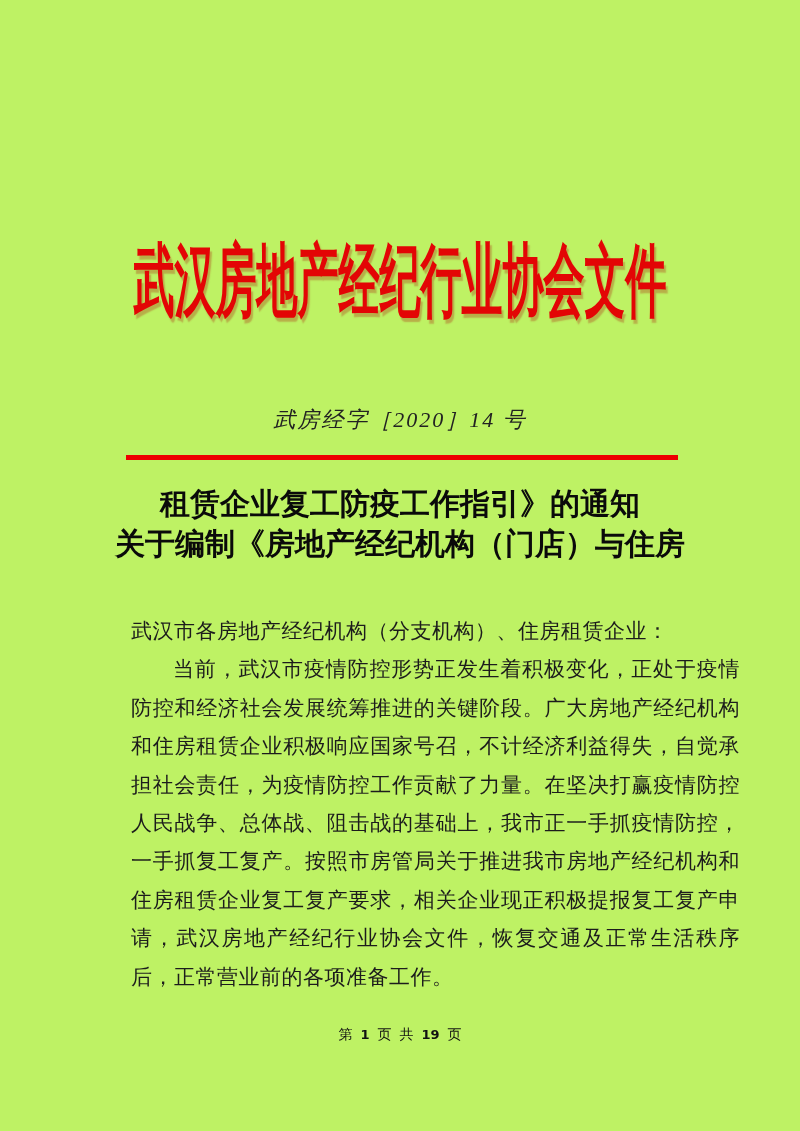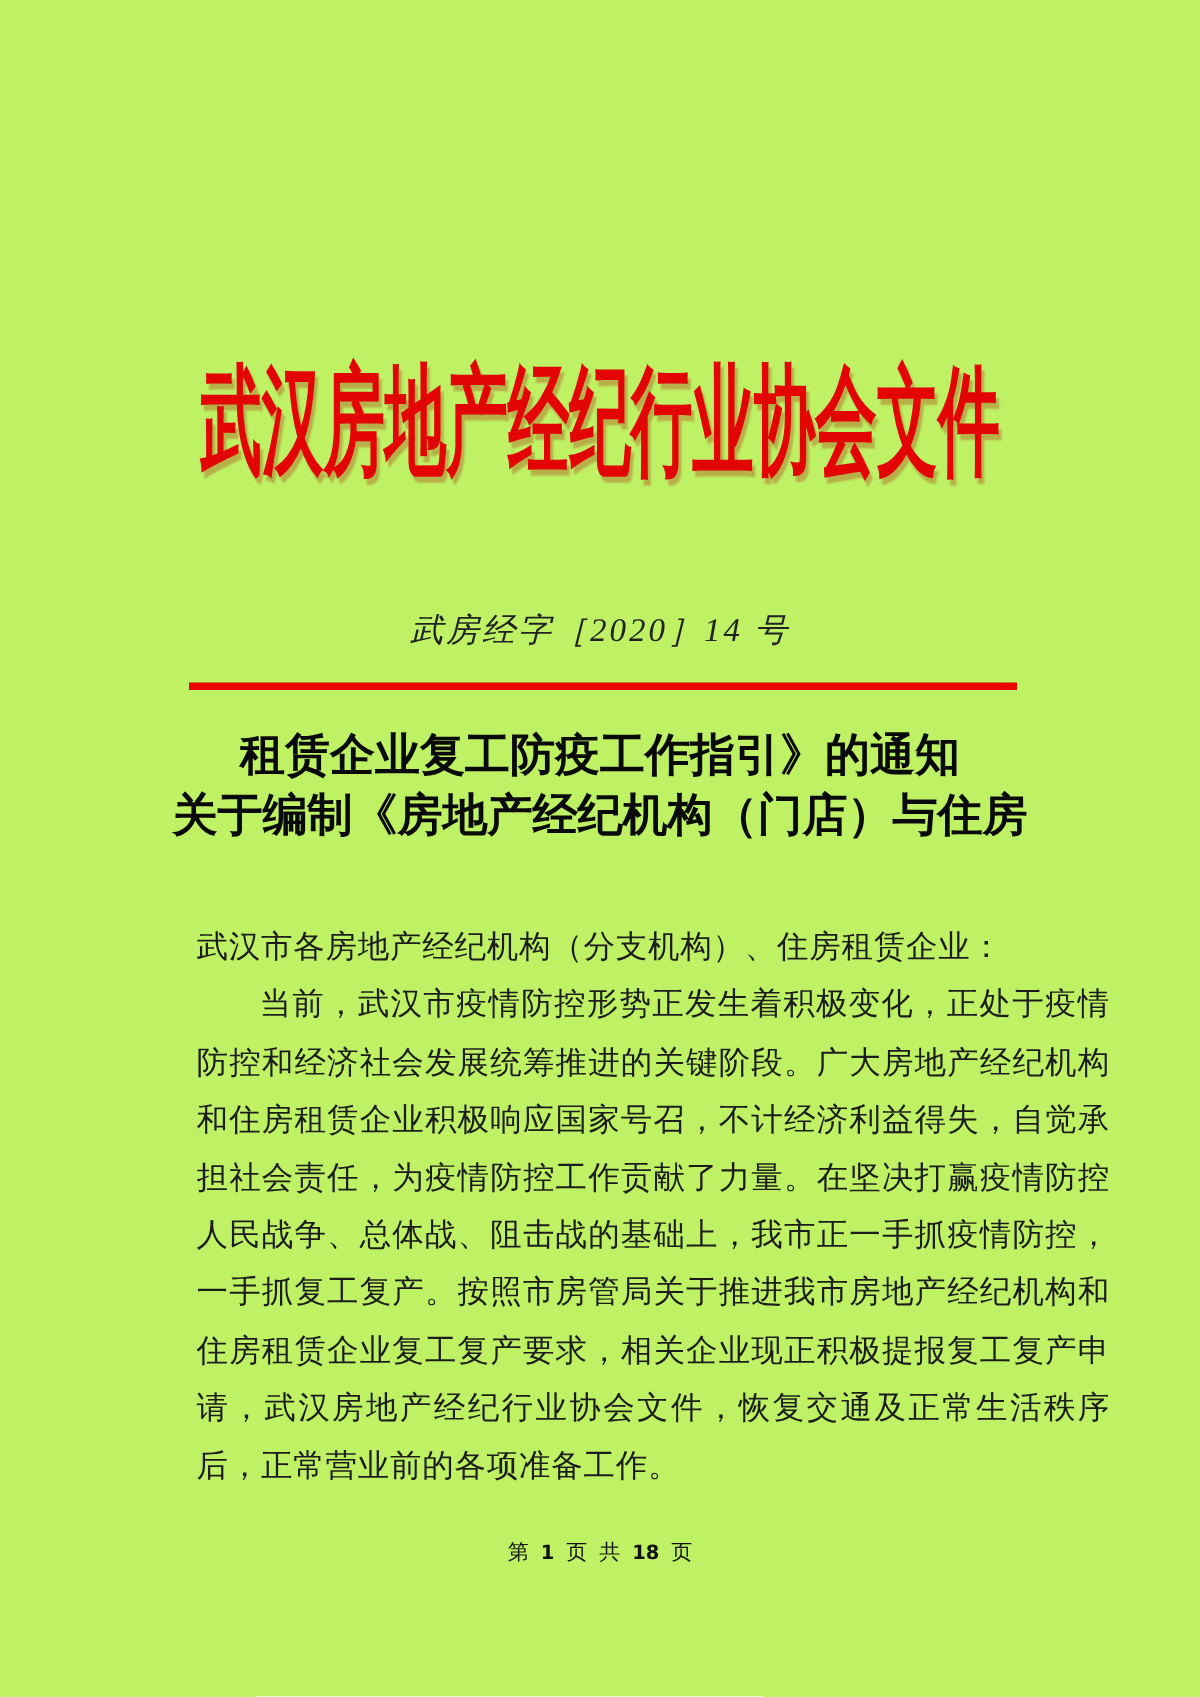--- a/index.html
+++ b/index.html
@@ -133,16 +133,16 @@
     <div>租赁企业复工防疫工作指引》的通知</div>
     <div>关于编制《房地产经纪机构（门店）与住房</div>
   </div>
 
   <div class="body-text">
     <div class="salutation">武汉市各房地产经纪机构（分支机构）、住房租赁企业：</div>
     <p class="para">当前，武汉市疫情防控形势正发生着积极变化，正处于疫情防控和经济社会发展统筹推进的关键阶段。广大房地产经纪机构和住房租赁企业积极响应国家号召，不计经济利益得失，自觉承担社会责任，为疫情防控工作贡献了力量。在坚决打赢疫情防控人民战争、总体战、阻击战的基础上，我市正一手抓疫情防控，一手抓复工复产。按照市房管局关于推进我市房地产经纪机构和住房租赁企业复工复产要求，相关企业现正积极提报复工复产申请，武汉房地产经纪行业协会文件，恢复交通及正常生活秩序后，正常营业前的各项准备工作。</p>
   </div>
 
   <div class="footer">
-    <span>第</span><span class="num">1</span><span>页</span><span>共</span><span class="num">18</span><span>页</span>
+    <span>第</span><span class="num">1</span><span>页</span><span>共</span><span class="num">19</span><span>页</span>
   </div>
 
 </div>
 
 </body></html>

